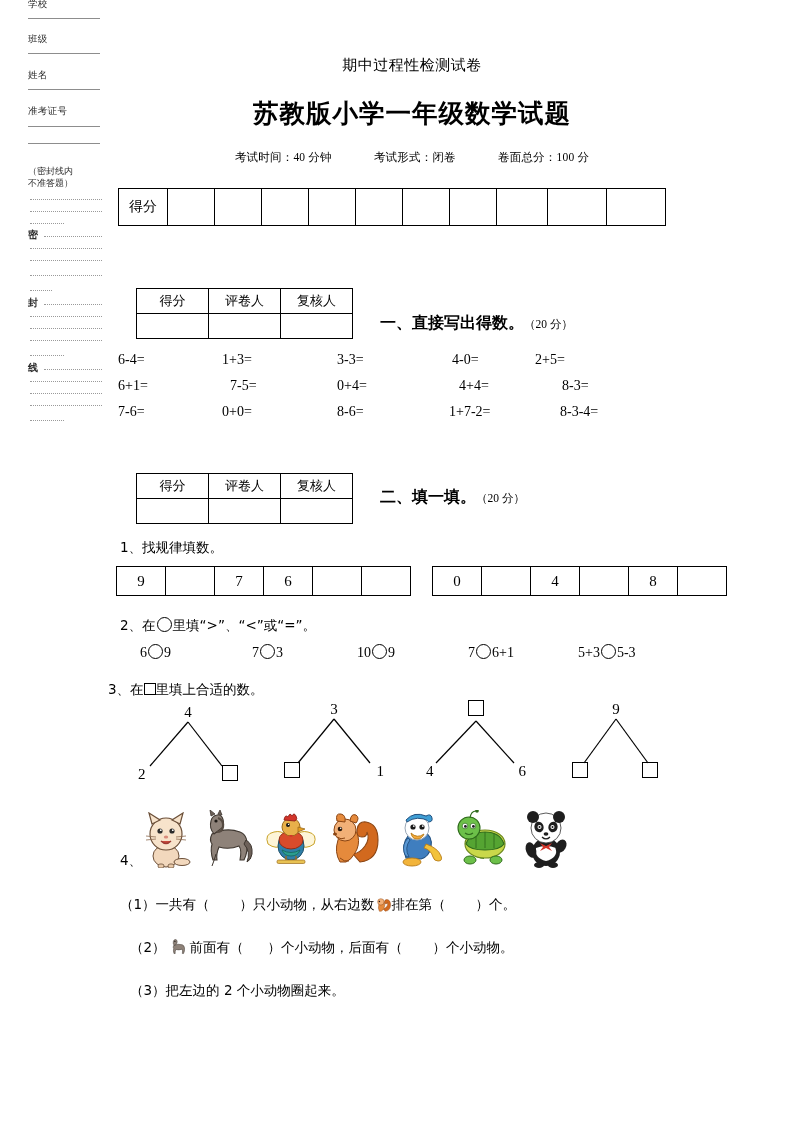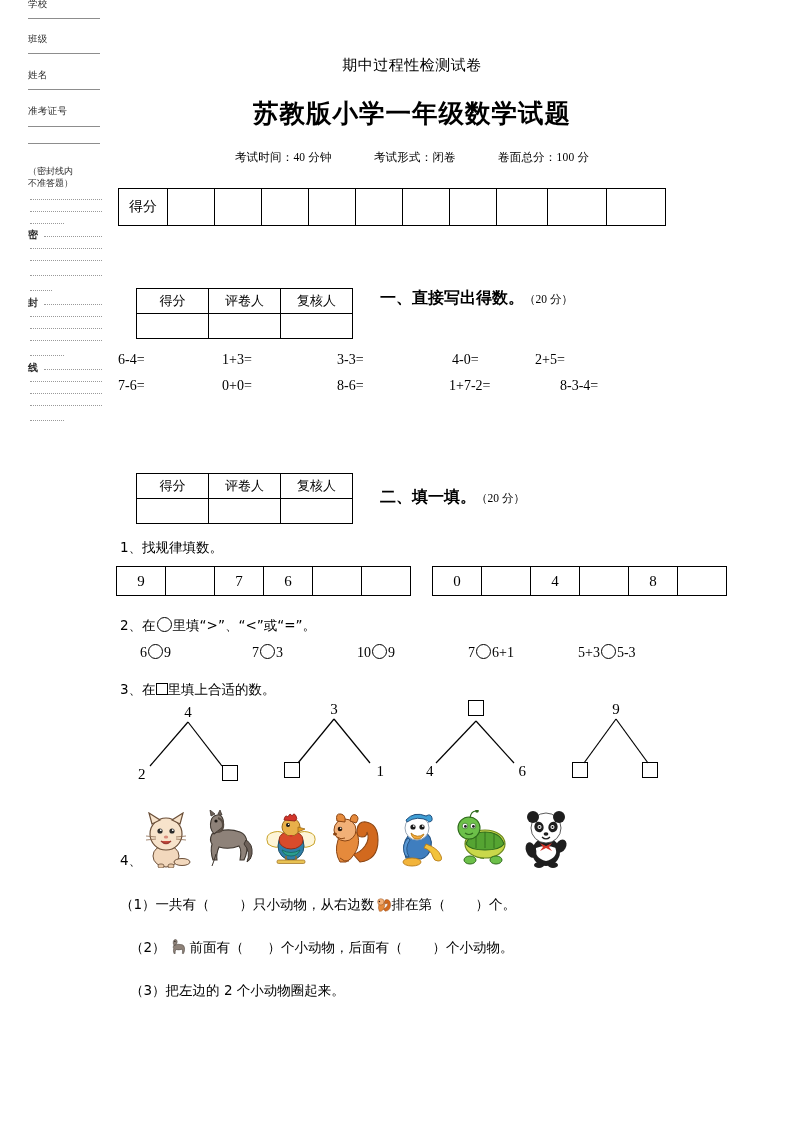--- a/index.html
+++ b/index.html
@@ -361,33 +361,40 @@
     <td>复核人</td>
   </tr>
   <tr>
     <td></td>
     <td></td>
     <td></td>
   </tr>
 </tbody>
   </table>
 
-<div class="sec-heading" style="left:380px; top:288px;">
+<div class="sec-heading" style="left:380px; top:313px;">
   <span>一、直接写出得数。</span><span class="pts">（20 分）</span>
 </div>
 
 <div id="arith">
   <div class="arith-row">
     <span class="arith-cell" style="left:6px;">6-4=</span>
     <span class="arith-cell" style="left:110px;">1+3=</span>
     <span class="arith-cell" style="left:225px;">3-3=</span>
     <span class="arith-cell" style="left:340px;">4-0=</span>
     <span class="arith-cell" style="left:423px;">2+5=</span>
   </div>
   <div class="arith-row">
+    <span class="arith-cell" style="left:6px;">6+1=</span>
+    <span class="arith-cell" style="left:118px;">7-5=</span>
+    <span class="arith-cell" style="left:225px;">0+4=</span>
+    <span class="arith-cell" style="left:347px;">4+4=</span>
+    <span class="arith-cell" style="left:450px;">8-3=</span>
+  </div>
+  <div class="arith-row">
     <span class="arith-cell" style="left:6px;">7-6=</span>
     <span class="arith-cell" style="left:110px;">0+0=</span>
     <span class="arith-cell" style="left:225px;">8-6=</span>
     <span class="arith-cell" style="left:337px;text-align:center;">1+7-2=</span>
     <span class="arith-cell" style="left:448px;">8-3-4=</span>
   </div>
 </div>
 
 <table class="sec-scorebox" style="left:136px; top:473px;">
   <tbody>
@@ -441,21 +448,21 @@
 </div>
 
 <div class="cmp-row" style="left:112px; top:644px; width:600px; height:24px;">
   <span class="cmp-item" style="left:28px;"><span>6</span><span class="circle-blank"></span><span>9</span></span>
   <span class="cmp-item" style="left:140px;"><span>7</span><span class="circle-blank"></span><span>3</span></span>
   <span class="cmp-item" style="left:245px;"><span>10</span><span class="circle-blank"></span><span>9</span></span>
   <span class="cmp-item" style="left:356px;"><span>7</span><span class="circle-blank"></span><span>6+1</span></span>
   <span class="cmp-item" style="left:466px;"><span>5+3</span><span class="circle-blank"></span><span>5-3</span></span>
 </div>
 
-<div class="q-label" style="left:120px; top:681px;">
+<div class="q-label" style="left:108px; top:681px;">
   <span>3、在</span><span class="sq-blank small"></span><span>里填上合适的数。</span>
 </div>
 
 <div class="bond" style="left:132px; top:703px;">
   <div class="top"><span>4</span></div>
   <svg class="leg-l" viewBox="0 0 112 48">
     <line x1="56" y1="2" x2="18" y2="46" stroke="#000" stroke-width="1.2"></line>
     <line x1="56" y1="2" x2="90" y2="46" stroke="#000" stroke-width="1.2"></line>
   </svg>
   <div class="bottom">

